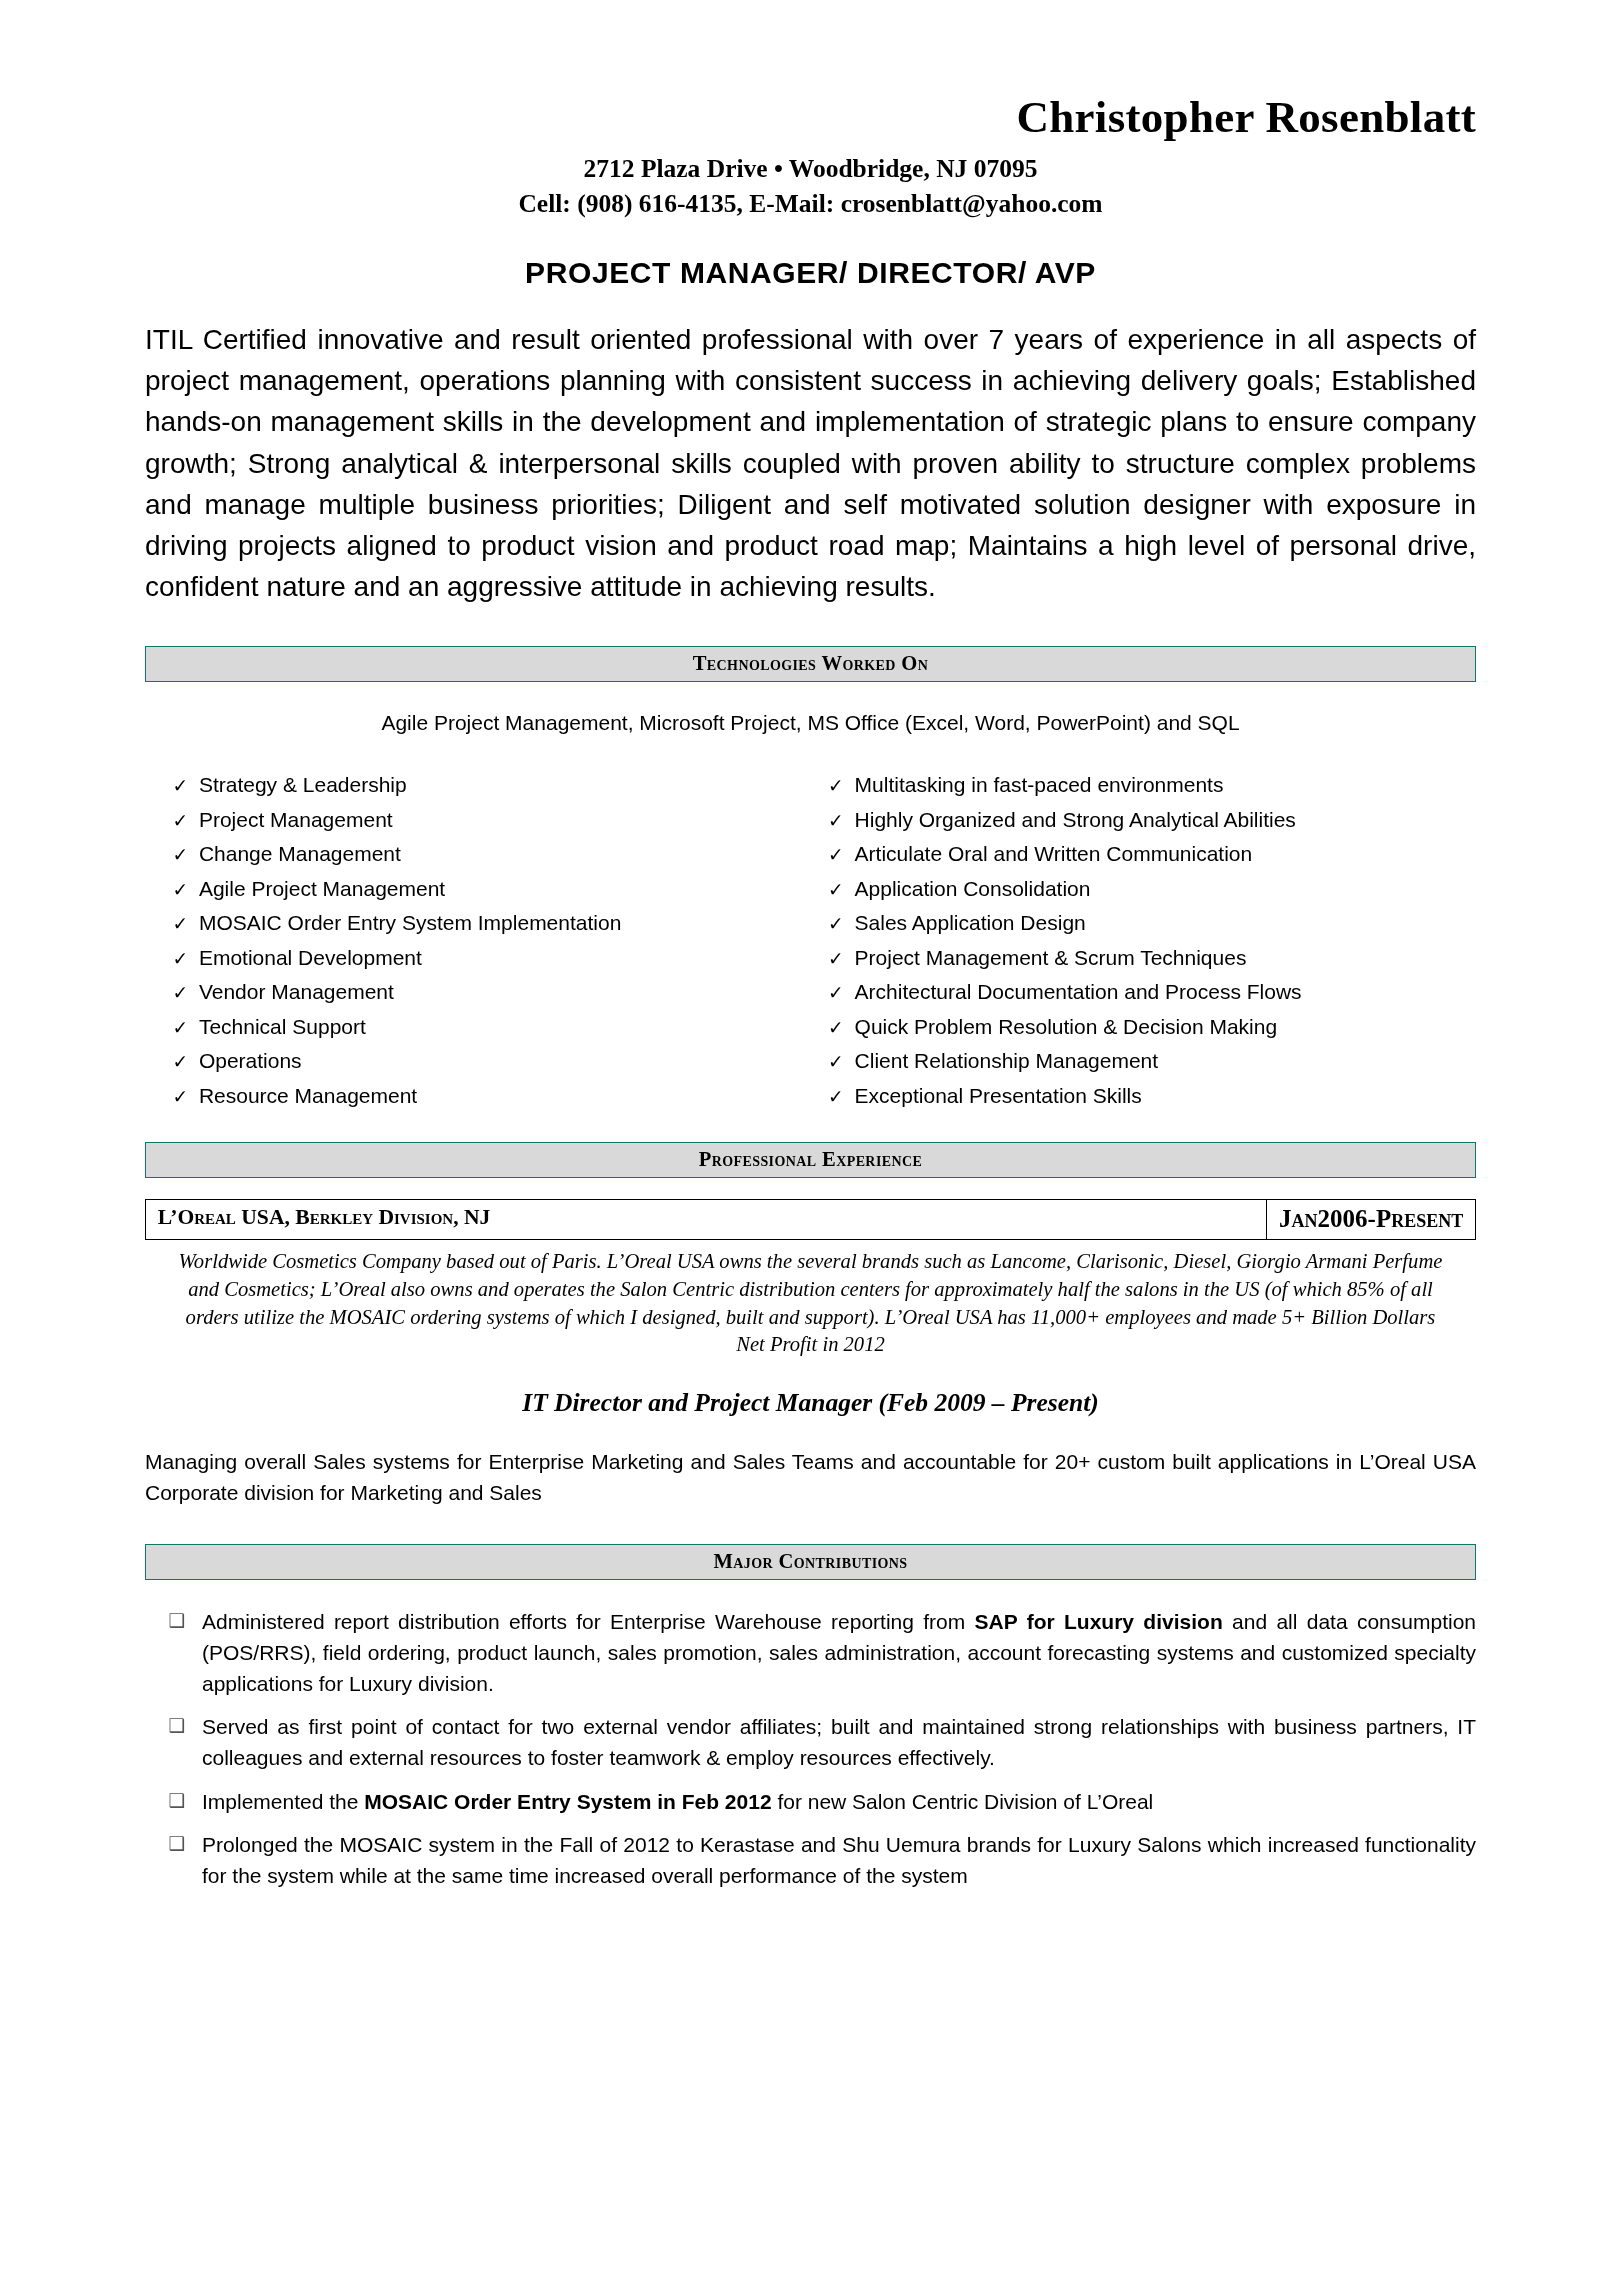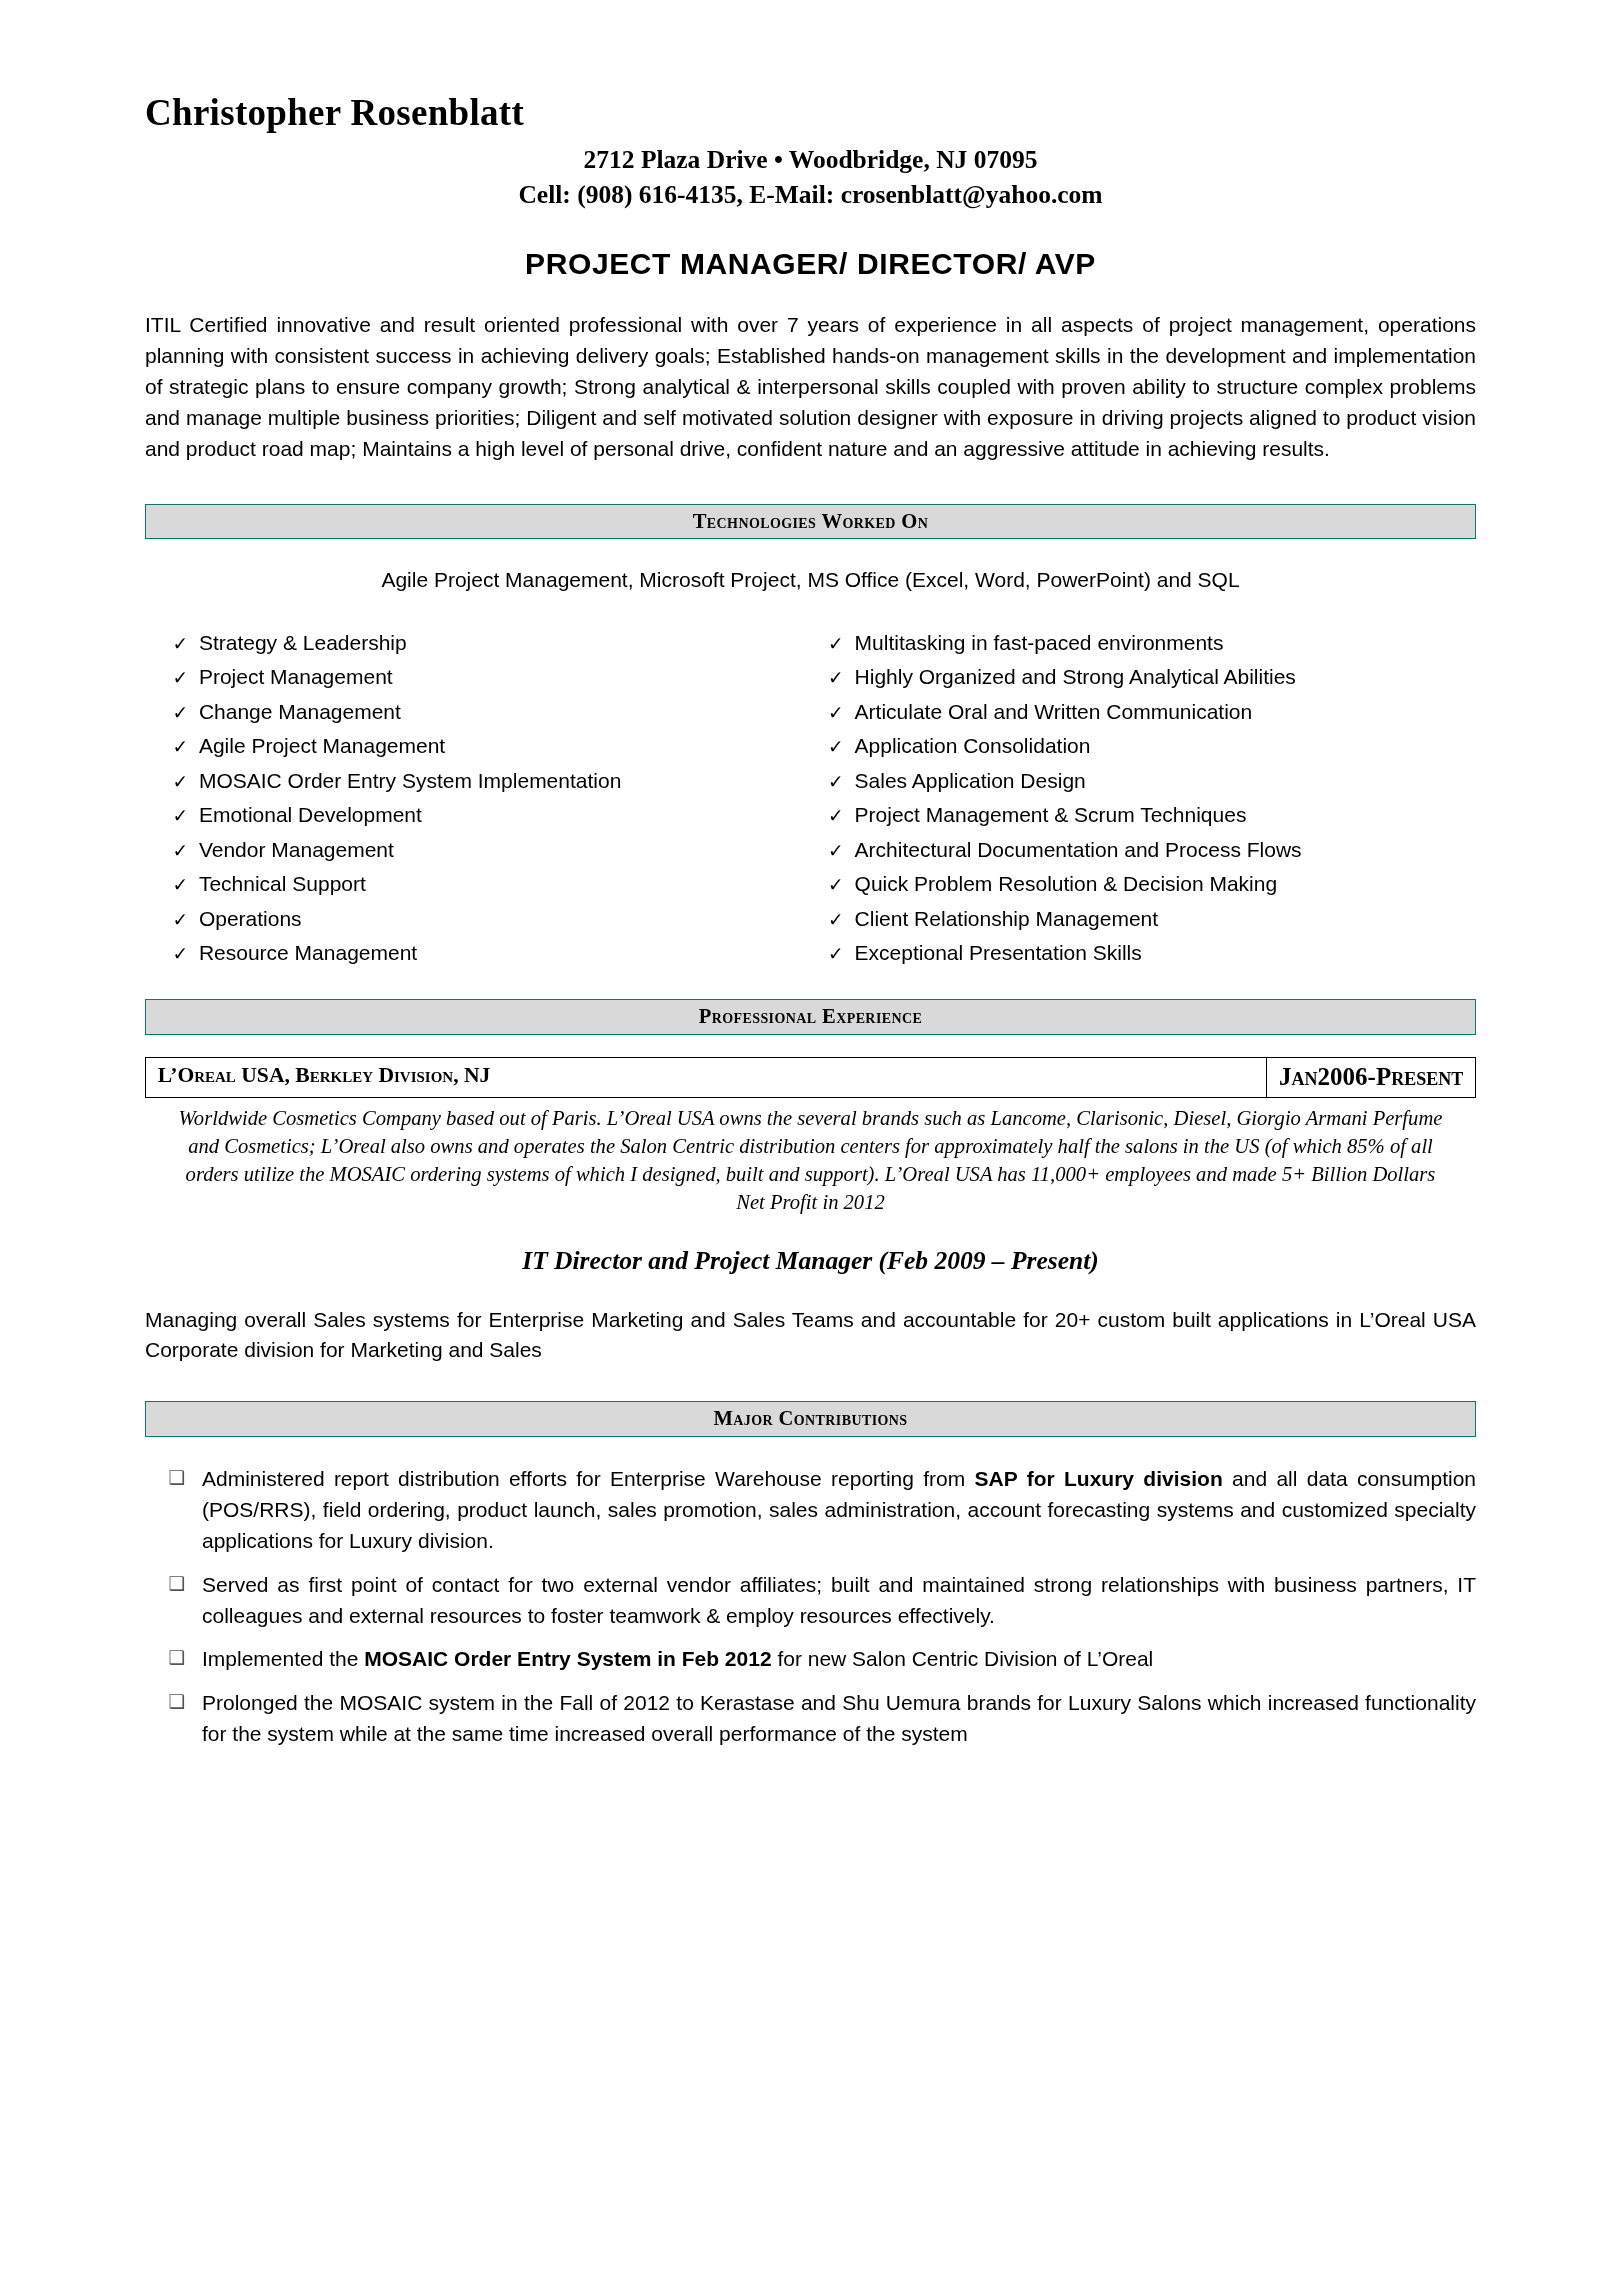--- a/index.html
+++ b/index.html
@@ -19,22 +19,22 @@
     min-height: 2293px;
     box-sizing: border-box;
     padding: 93px 145px 59px 145px;
     position: relative;
   }
 
   
   .name {
     font-family: "Liberation Serif", serif;
     font-weight: bold;
-    font-size: 37px;
-    text-align: left;
+    font-size: 45px;
+    text-align: right;
     letter-spacing: 0.3px;
     line-height: 1.1;
     margin: 0 0 9.8px 0;
   }
   .addr-line {
     font-family: "Liberation Serif", serif;
     font-weight: bold;
     font-size: 25.5px;
     text-align: center;
     line-height: 1.35;
@@ -44,21 +44,21 @@
     font-family: "Liberation Sans", sans-serif;
     font-weight: bold;
     font-size: 30px;
     text-align: center;
     letter-spacing: 0.6px;
     margin: 35px 0 29px 0;
   }
 
   
   .summary {
-    font-size: 21px;
+    font-size: 28px;
     line-height: 1.47;
     text-align: justify;
     margin: 0 0 39px 0;
   }
 
   
   .sect-bar {
     background: #d9d9d9;
     border: 1px solid #0f766e;
     text-align: center;

